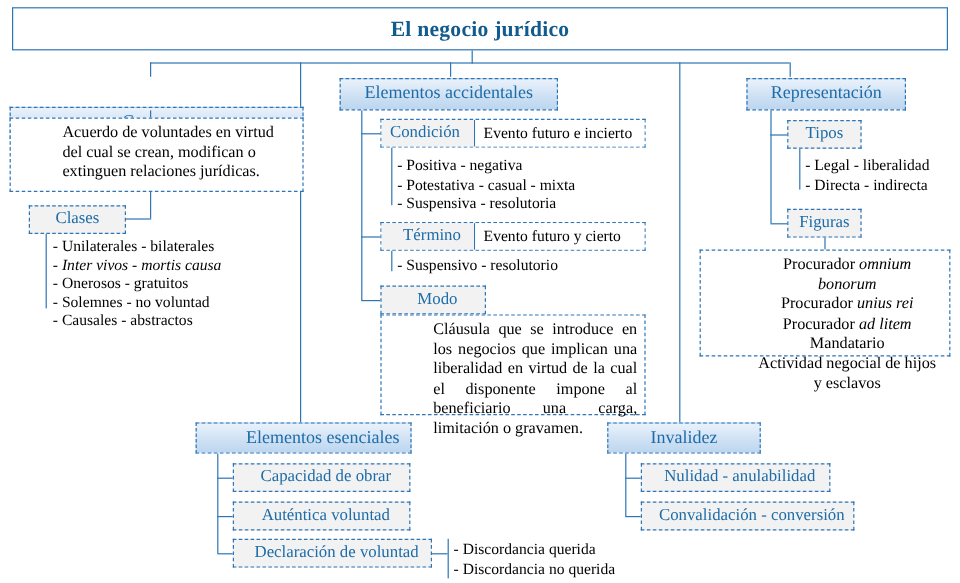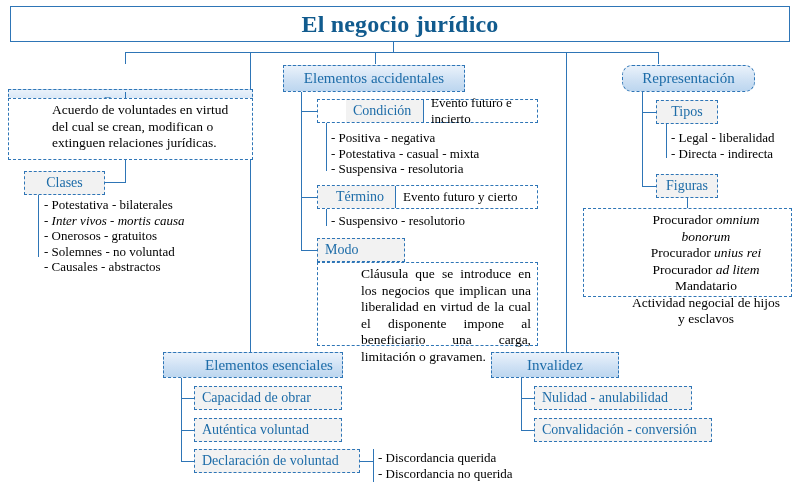--- a/index.html
+++ b/index.html
@@ -34,21 +34,21 @@
 
   
   .title-box {
     border: 1px solid #2e75b6;
     background: #ffffff;
     justify-content: center;
   }
   .title-box .txt {
     color: #115b8e;
     font-weight: bold;
-    font-size: 24px;
+    font-size: 18px;
     letter-spacing: .2px;
   }
 
   
   .hdr1 {
     border: 1px dashed #2e75b6;
     background: linear-gradient(to bottom, #eaf2fb 0%, #cfe1f4 55%, #bcd6ef 100%);
     justify-content: center;
   }
   .hdr1 .txt {
@@ -59,21 +59,21 @@
   
   .hdr2 {
     border: 1px dashed #2e75b6;
     background: #f2f2f2;
     justify-content: center;
   }
   .hdr2 .txt {
     color: #1d6ca8;
     font-size: 14px;
   }
-  .hdr2.left { justify-content: flex-start; padding-left: 7px; }
+  .hdr2.left { justify-content: center; padding-left: 7px; }
 
   
   .content-box {
     border: 1px dashed #2e75b6;
     background: #ffffff;
     align-items: flex-start;
     padding-left: 36px;
   }
   .content-box .txt {
     color: #000000;
@@ -153,38 +153,38 @@
 
   <div class="line v" style="left:125px; top:160px; height:22px;"></div>
   <div class="line h" style="left:104px; top:182px; width:22px;"></div>
 
   <div class="box hdr2" style="left:24px; top:171px; width:81px; height:24px;">
     <span class="txt">Clases</span>
   </div>
 
   <div class="line v" style="left:38px; top:195px; height:62px;"></div>
   <div class="bullets" style="left:44px; top:197px;">
-    <div>- Potestativa - bilaterales</div>
+    <div>- Unilaterales - bilaterales</div>
     <div>- <i>Inter vivos</i> - <i>mortis causa</i></div>
     <div>- Onerosos - gratuitos</div>
     <div>- Solemnes - no voluntad</div>
     <div>- Causales - abstractos</div>
   </div>
 
   <div class="box hdr1" style="left:283px; top:65px; width:182px; height:27px;">
     <span class="txt">Elementos accidentales</span>
   </div>
 
   <div class="line v" style="left:301px; top:92px; height:158px;"></div>
   <div class="line h" style="left:301px; top:111px; width:16px;"></div>
   <div class="line h" style="left:301px; top:197px; width:16px;"></div>
   <div class="line h" style="left:301px; top:250px; width:16px;"></div>
 
   <div class="splitrow" style="left:317px; top:99px; width:221px; height:24px;">
-    <div class="cell-l" style="width:78px;margin-left:28px;">
+    <div class="cell-l" style="width:78px;">
       <span>Condición</span>
     </div>
     <div class="cell-r">
       <span>Evento futuro e incierto</span>
     </div>
   </div>
   <div class="line v" style="left:326px; top:123px; height:48px;"></div>
   <div class="bullets" style="left:331px; top:130px;">
     <div>- Positiva - negativa</div>
     <div>- Potestativa - casual - mixta</div>
@@ -204,21 +204,21 @@
     <div>- Suspensivo - resolutorio</div>
   </div>
 
   <div class="box hdr2 left" style="left:317px; top:238px; width:88px; height:24px;">
     <span class="txt">Modo</span>
   </div>
   <div class="box content-box" style="left:317px; top:262px; width:221px; height:84px;">
     <span class="txt justify">Cláusula que se introduce en los negocios que implican una liberalidad en virtud de la cual el disponente impone al beneficiario una carga, limitación o gravamen.</span>
   </div>
 
-  <div class="box hdr1" style="left:622px; top:65px; width:133px; height:27px;border-radius:10px;">
+  <div class="box hdr1" style="left:622px; top:65px; width:133px; height:27px;">
     <span class="txt">Representación</span>
   </div>
 
   <div class="line v" style="left:642px; top:92px; height:94px;"></div>
   <div class="line h" style="left:642px; top:112px; width:14px;"></div>
   <div class="line h" style="left:642px; top:186px; width:14px;"></div>
 
   <div class="box hdr2" style="left:656px; top:100px; width:62px; height:24px;">
     <span class="txt">Tipos</span>
   </div>
@@ -262,21 +262,21 @@
     <span class="txt">Declaración de voluntad</span>
   </div>
 
   <div class="line h" style="left:360px; top:461px; width:13px;"></div>
   <div class="line v" style="left:373px; top:449px; height:33px;"></div>
   <div class="bullets" style="left:378px; top:450px;">
     <div>- Discordancia querida</div>
     <div>- Discordancia no querida</div>
   </div>
 
-  <div class="box hdr1" style="left:491px; top:352px; width:128px; height:26px;">
+  <div class="box hdr1" style="left:506px; top:352px; width:128px; height:26px;">
     <span class="txt">Invalidez</span>
   </div>
 
   <div class="line v" style="left:521px; top:378px; height:52px;"></div>
   <div class="line h" style="left:521px; top:398px; width:13px;"></div>
   <div class="line h" style="left:521px; top:430px; width:13px;"></div>
 
   <div class="box hdr2 left" style="left:534px; top:386px; width:158px; height:24px;">
     <span class="txt">Nulidad - anulabilidad</span>
   </div>

